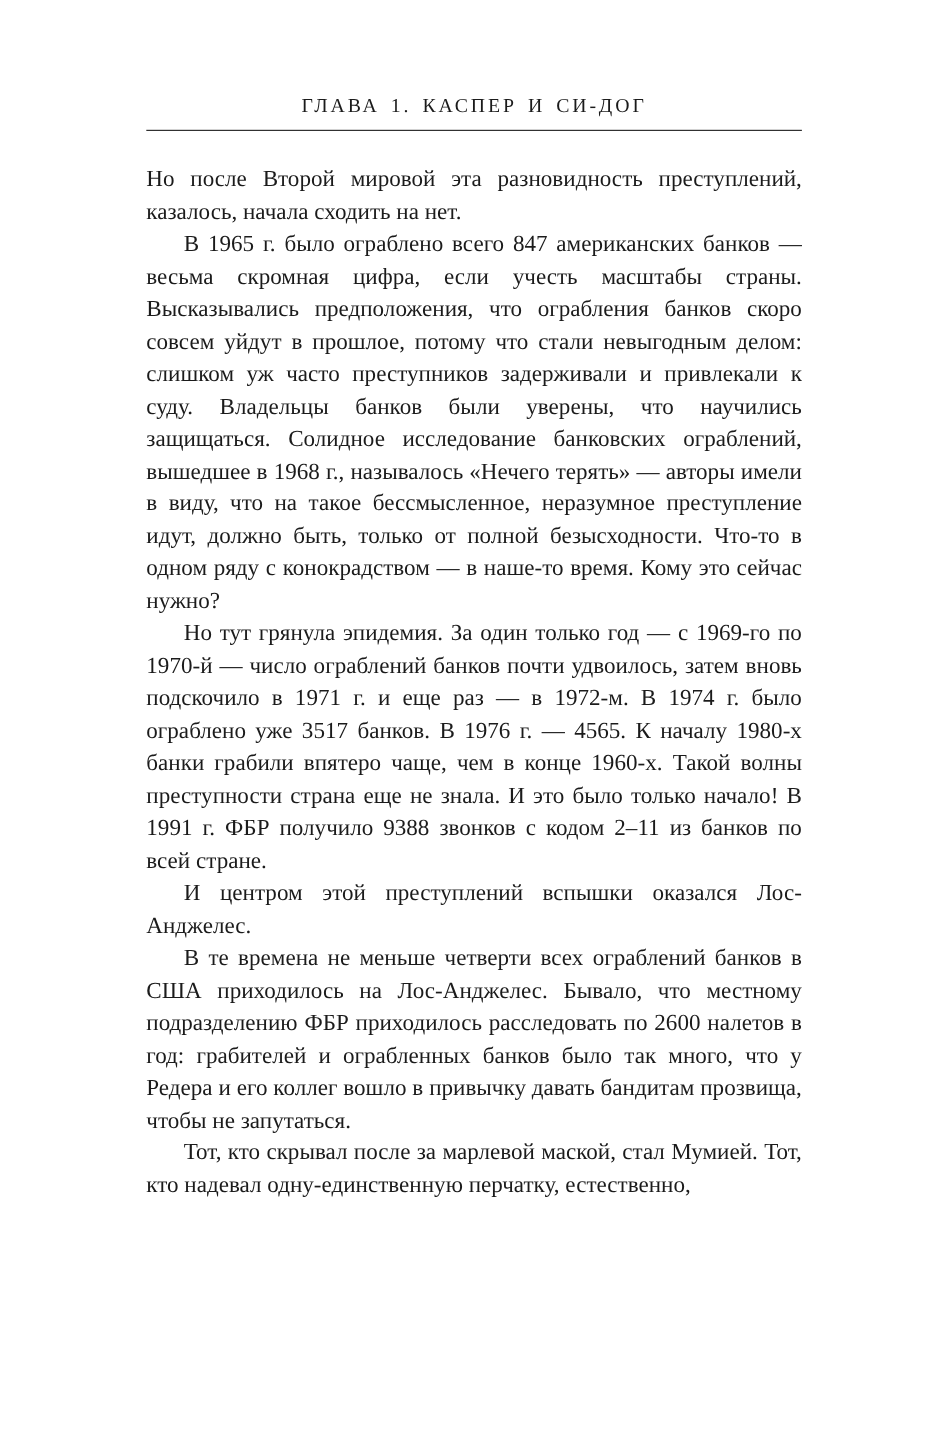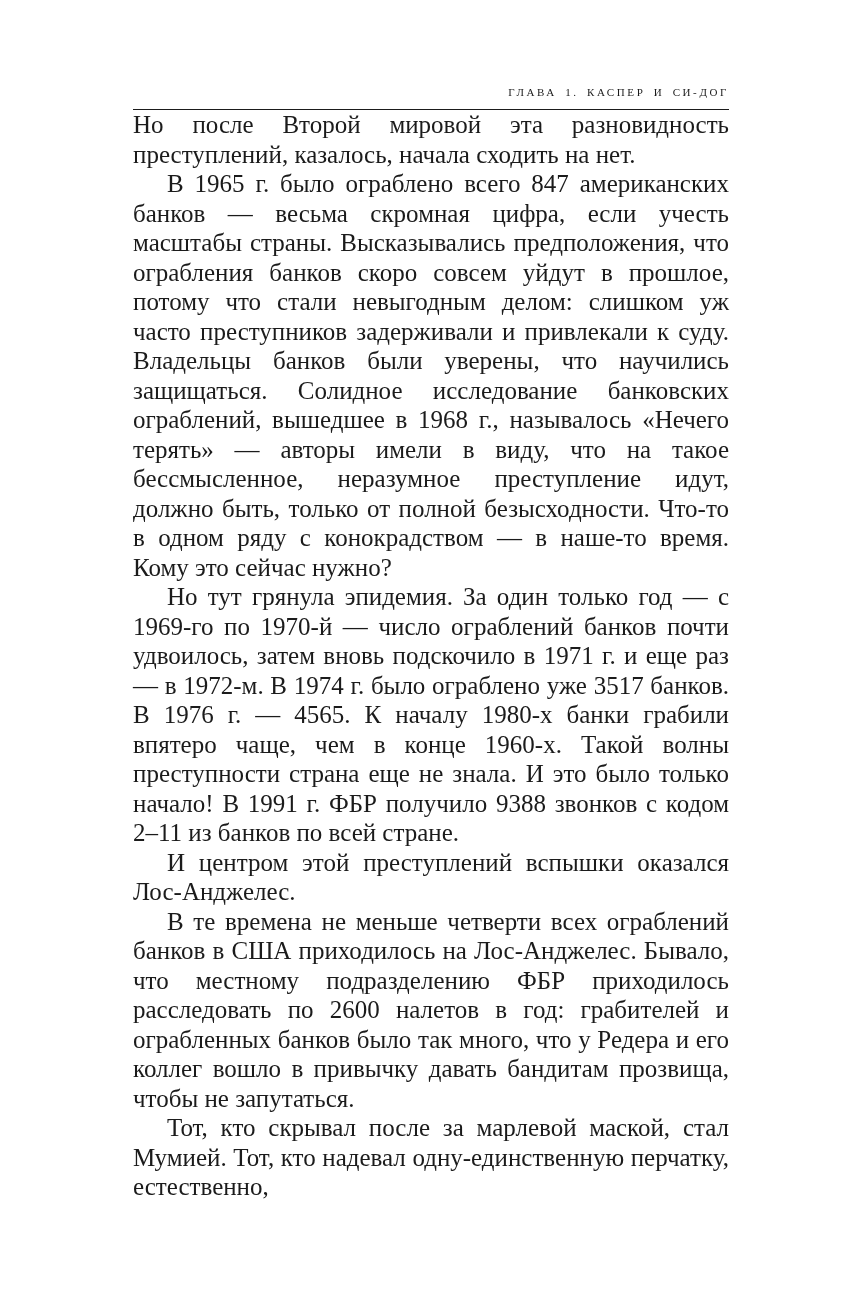--- a/index.html
+++ b/index.html
@@ -16,36 +16,37 @@
   }
   .page {
     position: relative;
     width: 596px;
     height: 1299px;
     margin: 0 auto;
     box-sizing: border-box;
     padding-top: 86px;
   }
   .running-head {
-    text-align: right;
-    font-size: 11px;
+    text-align: center;
+    font-size: 18px;
     letter-spacing: 2.6px;
     word-spacing: 3px;
     text-transform: uppercase;
     color: #1b1b1b;
     white-space: nowrap;
   }
   .header-rule {
     border: none;
     border-top: 1.5px solid #1b1b1b;
     margin: 11px 0 0 0;
     width: 100%;
   }
   .body-text {
-    font-size: 25px;
+    margin-top: 29px;
+    font-size: 21px;
     line-height: 29.5px;
     text-align: justify;
     hyphens: auto;
     -webkit-hyphens: auto;
   }
   .body-text p.para {
     margin: 0;
     padding: 0;
   }
   .body-text p.para.indent {

